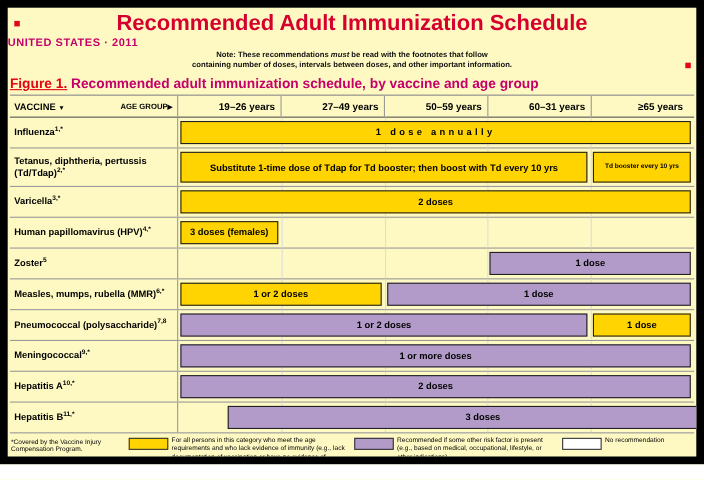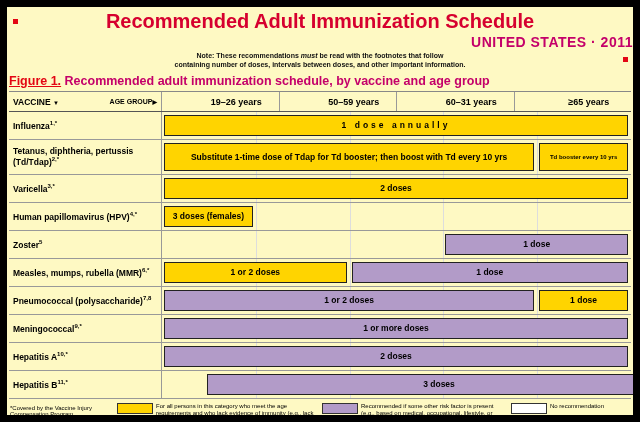--- a/index.html
+++ b/index.html
@@ -6,21 +6,21 @@
   body { background: #fff; }
   .page {
     width: 640px; height: 422px; background: #fef9c3; overflow: hidden;
     font-family: "Liberation Sans", sans-serif; position: relative;
     border: 7px solid #000000;
   }
   .mark { position: absolute; width: 5px; height: 5px; background: #e30613; }
   .mark-left { top: 12px; left: 6px; }
   .mark-right { top: 50px; right: 5px; }
   .title { color: #d6002f; font-size: 20px; font-weight: bold; text-align: center; padding-top: 3px; }
-  .subtitle { color: #c4006a; font-size: 14px; font-weight: bold; text-align: right; letter-spacing: .5px; margin-top: 1px; }
+  .subtitle { color: #c4006a; font-size: 10px; font-weight: bold; text-align: left; letter-spacing: .5px; margin-top: 1px; }
   .note { font-size: 7px; font-weight: bold; color: #111; text-align: center; line-height: 1.3; margin-top: 1px; }
   .caption { font-size: 12.5px; font-weight: bold; margin: 5px 2px 3px 2px; white-space: nowrap; }
   .caption .fig { color: #e30613; text-decoration: underline; }
   .caption .rest { color: #c4006a; }
 
   .table { margin: 0 2px; border-top: 1px solid #888; }
   .thead { display: flex; height: 20px; border-bottom: 1px solid #555; align-items: stretch; }
   .vhead { width: 152px; display: flex; justify-content: space-between; align-items: center; padding: 0 4px; }
   .vlabel { font-size: 8.5px; font-weight: bold; }
   .aglabel { font-size: 7px; font-weight: bold; }
@@ -71,20 +71,21 @@
   </div>
 
   <div class="table">
     <div class="thead">
       <div class="vhead">
         <span class="vlabel"><span>VACCINE</span> <span class="arrow">▼</span></span>
         <span class="aglabel"><span>AGE GROUP</span><span class="arrow">▶</span></span>
       </div>
       <div class="colheads" id="col-headers">
           <div class="colhead">19–26 years</div>
+          <div class="colhead">27–49 years</div>
           <div class="colhead">50–59 years</div>
           <div class="colhead">60–31 years</div>
           <div class="colhead">≥65 years</div>
         </div>
     </div>
     <div id="rows">
         <div class="row">
           <div class="vcell">
             <span class="vname">Influenza<sup>1,*</sup></span>
           </div>

